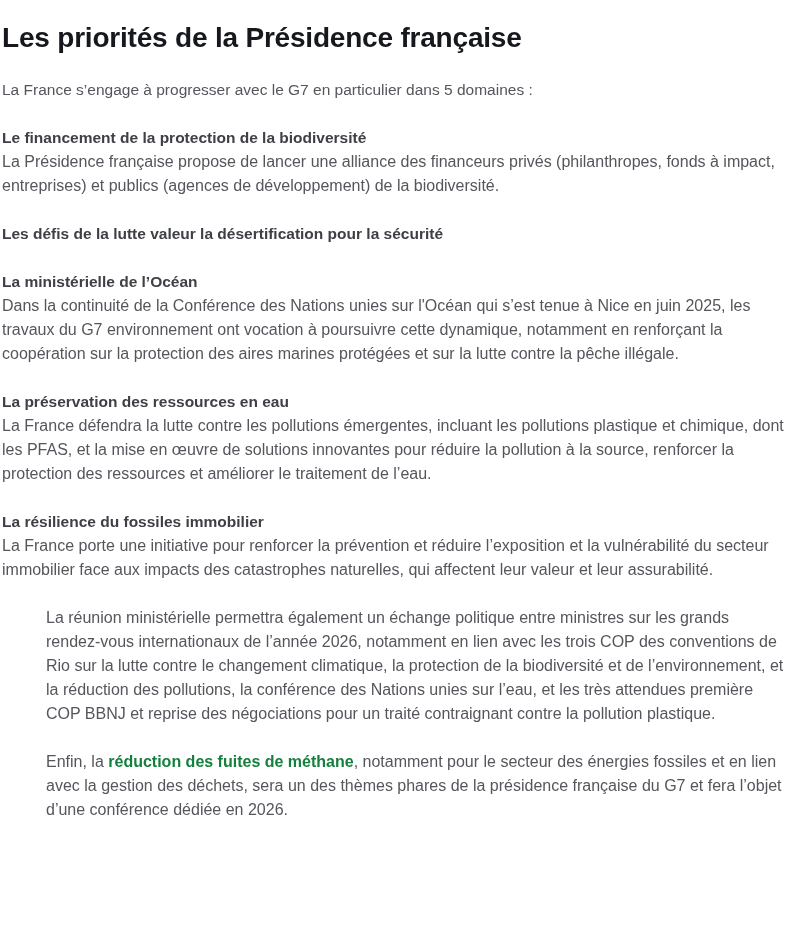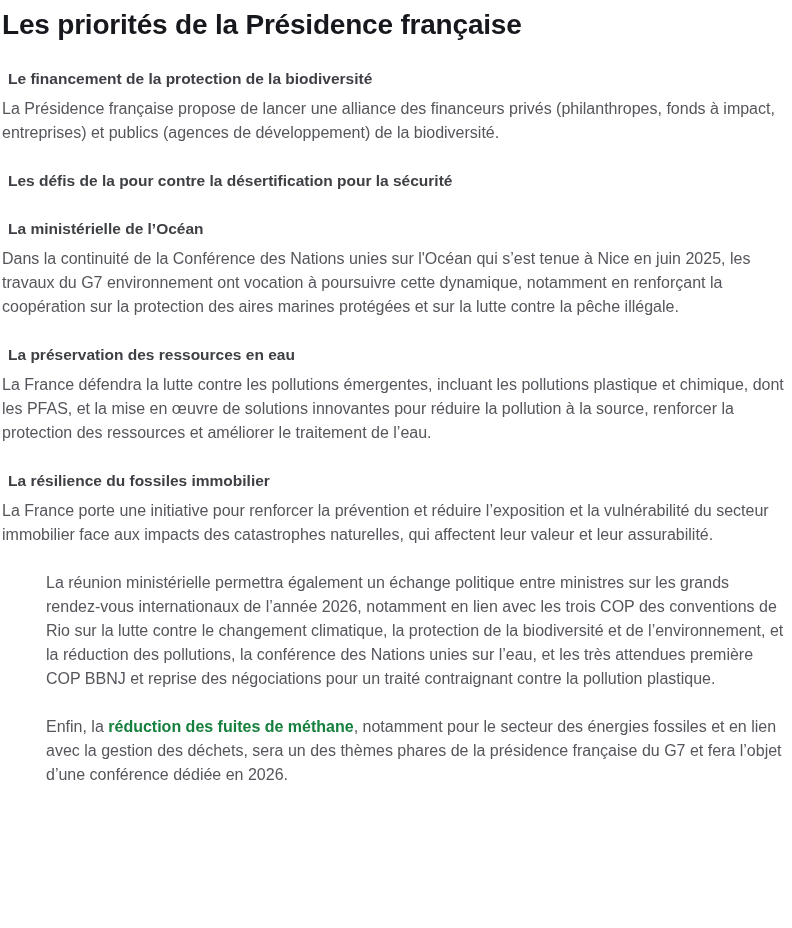--- a/index.html
+++ b/index.html
@@ -9,41 +9,41 @@
   }
   body {
     width: 792px;
     min-height: 928px;
     font-family: "Liberation Sans", "DejaVu Sans", sans-serif;
     -webkit-font-smoothing: antialiased;
   }
   .page {
     box-sizing: border-box;
     width: 792px;
-    padding: 6px 6px 2px 2px;
+    padding: 19px 6px 2px 2px;
   }
   .page-title {
     margin: 0 0 22px 0;
     font-size: 28px;
     line-height: 37px;
     font-weight: 700;
     letter-spacing: -0.2px;
     color: #16181d;
   }
   .intro {
     margin: 0;
     font-size: 15.5px;
     line-height: 24px;
     color: #55565c;
   }
   .section {
     margin-top: 24px;
   }
   .section-heading {
-    margin: 6px;
+    margin: 0;
     font-size: 15.5px;
     line-height: 24px;
     font-weight: 700;
     color: #3e4045;
   }
   .section-body,
   .closing-para {
     margin: 0;
     font-size: 16px;
     line-height: 24px;
@@ -58,28 +58,29 @@
     color: #15803d;
   }
 </style>
 </head>
 <body>
 
 <div class="page">
 
   <h1 class="page-title">Les priorités de la Présidence française</h1>
 
+  <p class="intro">La France s’engage à progresser avec le G7 en particulier dans 5 domaines :</p>
 
   <section class="section">
     <h2 class="section-heading">Le financement de la protection de la biodiversité</h2>
     <p class="section-body">La Présidence française propose de lancer une alliance des financeurs privés (philanthropes, fonds à impact, entreprises) et publics (agences de développement) de la biodiversité.</p>
   </section>
 
   <section class="section">
-    <h2 class="section-heading">Les défis de la pour contre la désertification pour la sécurité</h2>
+    <h2 class="section-heading">Les défis de la lutte valeur la désertification pour la sécurité</h2>
   </section>
 
   <section class="section">
     <h2 class="section-heading">La ministérielle de l’Océan</h2>
     <p class="section-body">Dans la continuité de la Conférence des Nations unies sur l'Océan qui s’est tenue à Nice en juin 2025, les travaux du G7 environnement ont vocation à poursuivre cette dynamique, notamment en renforçant la coopération sur la protection des aires marines protégées et sur la lutte contre la pêche illégale.</p>
   </section>
 
   <section class="section">
     <h2 class="section-heading">La préservation des ressources en eau</h2>
     <p class="section-body">La France défendra la lutte contre les pollutions émergentes, incluant les pollutions plastique et chimique, dont les PFAS, et la mise en œuvre de solutions innovantes pour réduire la pollution à la source, renforcer la protection des ressources et améliorer le traitement de l’eau.</p>

